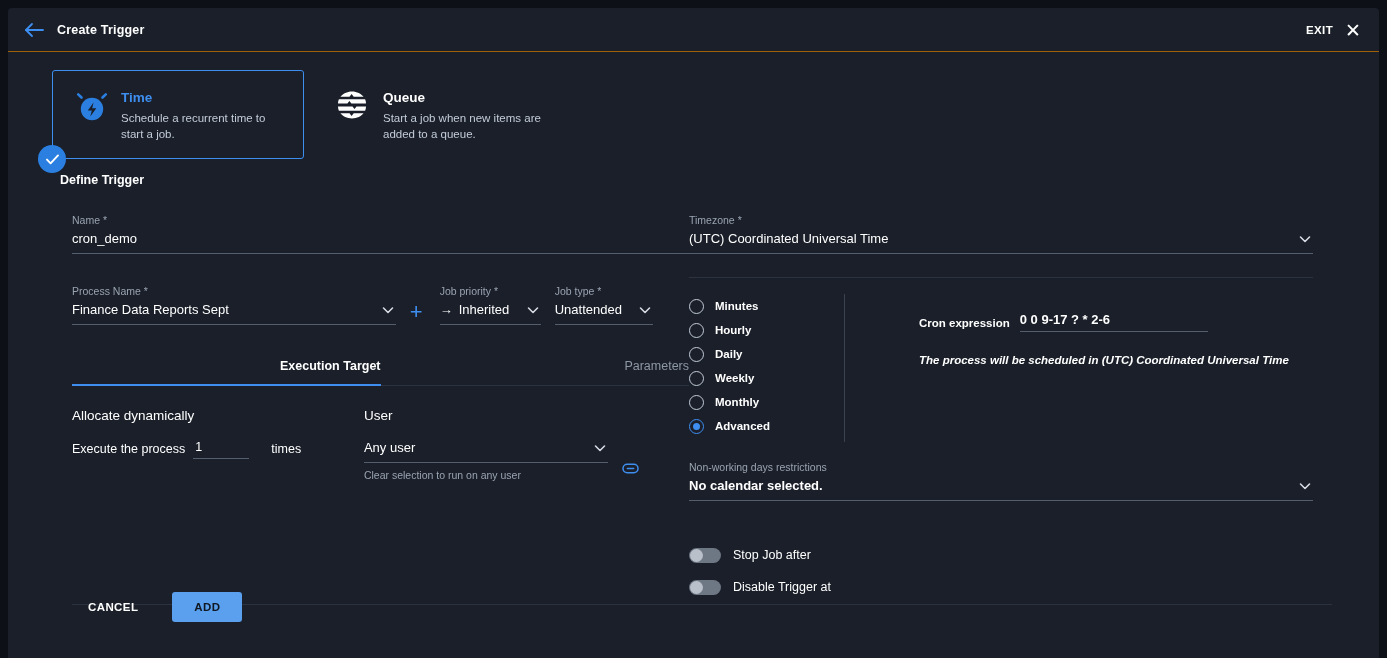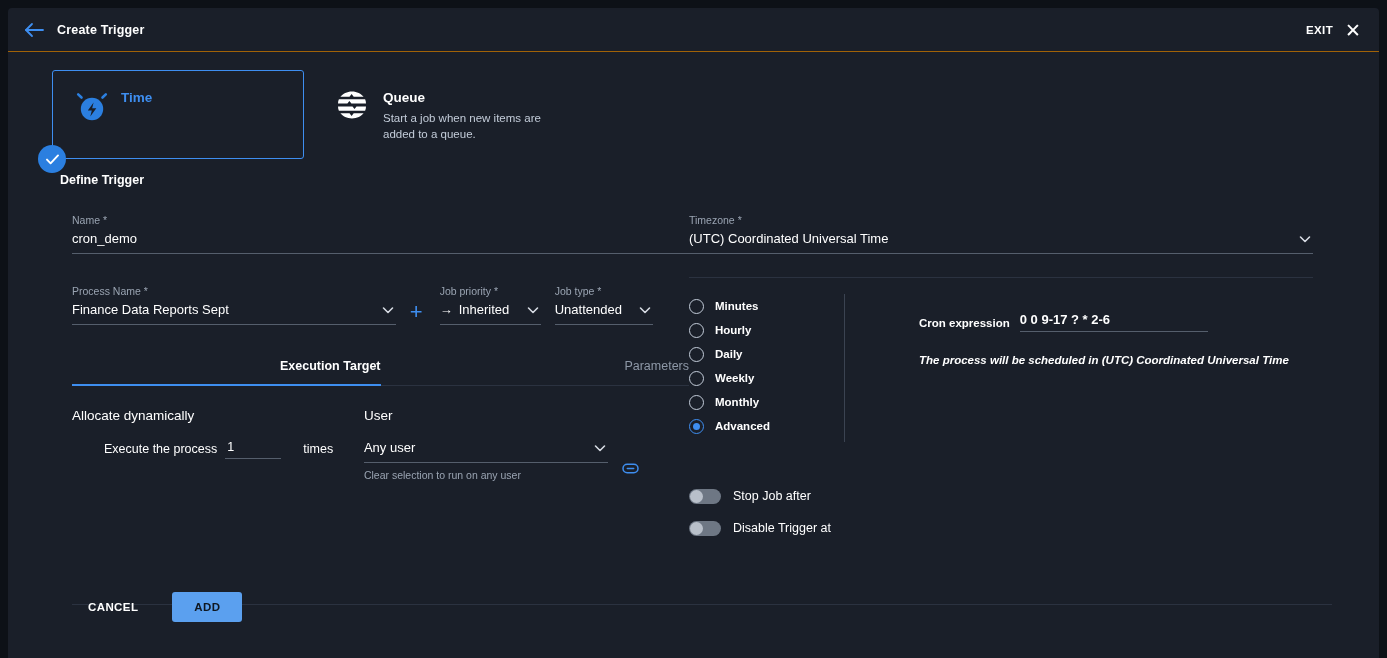--- a/index.html
+++ b/index.html
@@ -119,21 +119,21 @@
   .tab.active { color: #ffffff; font-weight: bold; }
   .tab.active::after {
     content: ""; position: absolute; left: 0; right: 0; bottom: -1px;
     height: 2px; background: #3e8ef0;
   }
 
   .tab-pane { display: flex; margin-top: 22px; }
   .pane-col1 { width: 310px; }
   .pane-col2 { width: 307px; }
   .pane-h { font-size: 13.5px; color: #ffffff; font-weight: normal; margin-bottom: 16px; }
-  .exec-row { display: flex; align-items: flex-end; gap: 8px; margin-left: 32px; }
+  .exec-row { display: flex; align-items: flex-end; gap: 8px; }
   .exec-label { font-size: 12.5px; color: #ffffff; line-height: 20px; }
   .exec-input {
     width: 56px; background: transparent; border: none;
     border-bottom: 1px solid #555e6c; color: #ffffff;
     font-size: 12.5px; font-family: inherit; outline: none;
     padding: 0 0 4px 2px;
   }
   .exec-times { font-size: 12.5px; color: #ffffff; line-height: 20px; margin-left: 14px; }
   .user-sel { width: 244px; }
   .user-row { display: flex; align-items: flex-end; }
@@ -228,20 +228,21 @@
     <div class="card">
       <div class="card-icon">
         <svg width="34" height="34" viewBox="0 0 34 34" fill="none">
           <path d="M6.5 7.5 L3.2 4.4 M27.5 7.5 L30.8 4.4" stroke="#2b7fe0" stroke-width="2.6" stroke-linecap="round"></path>
           <circle cx="17" cy="19" r="11.2" fill="#2b7fe0"></circle>
           <path d="M18.6 12.5 L12.8 20.4 h4.0 l-1.5 6.1 6.0 -8.2 h-4.1 z" fill="#1a1f29"></path>
         </svg>
       </div>
       <div class="card-text">
         <div class="card-title">Time</div>
+        <div class="card-desc">Schedule a recurrent time to start a job.</div>
       </div>
       <div class="card-check">
         <svg width="13" height="11" viewBox="0 0 13 11" fill="none" stroke="#ffffff" stroke-width="1.9">
           <path d="M1 5.6 L4.6 9.3 L12 1.4" stroke-linecap="round" stroke-linejoin="round"></path>
         </svg>
       </div>
     </div>
 
     <div class="card plain">
       <div class="card-icon">
@@ -401,20 +402,31 @@
 
         <div class="cron-area">
           <div class="cron-row">
             <span class="cron-label">Cron expression</span>
             <input class="cron-input" value="0 0 9-17 ? * 2-6" style="">
           </div>
           <div class="cron-note">The process will be scheduled in (UTC) Coordinated Universal Time</div>
         </div>
       </div>
 
+      <div class="field f-calendar">
+        <div class="field-label">Non-working days restrictions</div>
+        <div class="field-line">
+          <span class="field-value" style="font-weight:bold;">No calendar selected.</span>
+          <span class="chev">
+            <svg width="16" height="16" viewBox="0 0 16 16" fill="none" stroke="#d6dbe3" stroke-width="1.6">
+              <path d="M3.5 6 L8 10.5 L12.5 6" stroke-linecap="round" stroke-linejoin="round"></path>
+            </svg>
+          </span>
+        </div>
+      </div>
 
       <div class="toggles">
         <div class="toggle-row">
           <span class="toggle"></span>
           <span class="toggle-label">Stop Job after</span>
         </div>
         <div class="toggle-row">
           <span class="toggle"></span>
           <span class="toggle-label">Disable Trigger at</span>
         </div>

